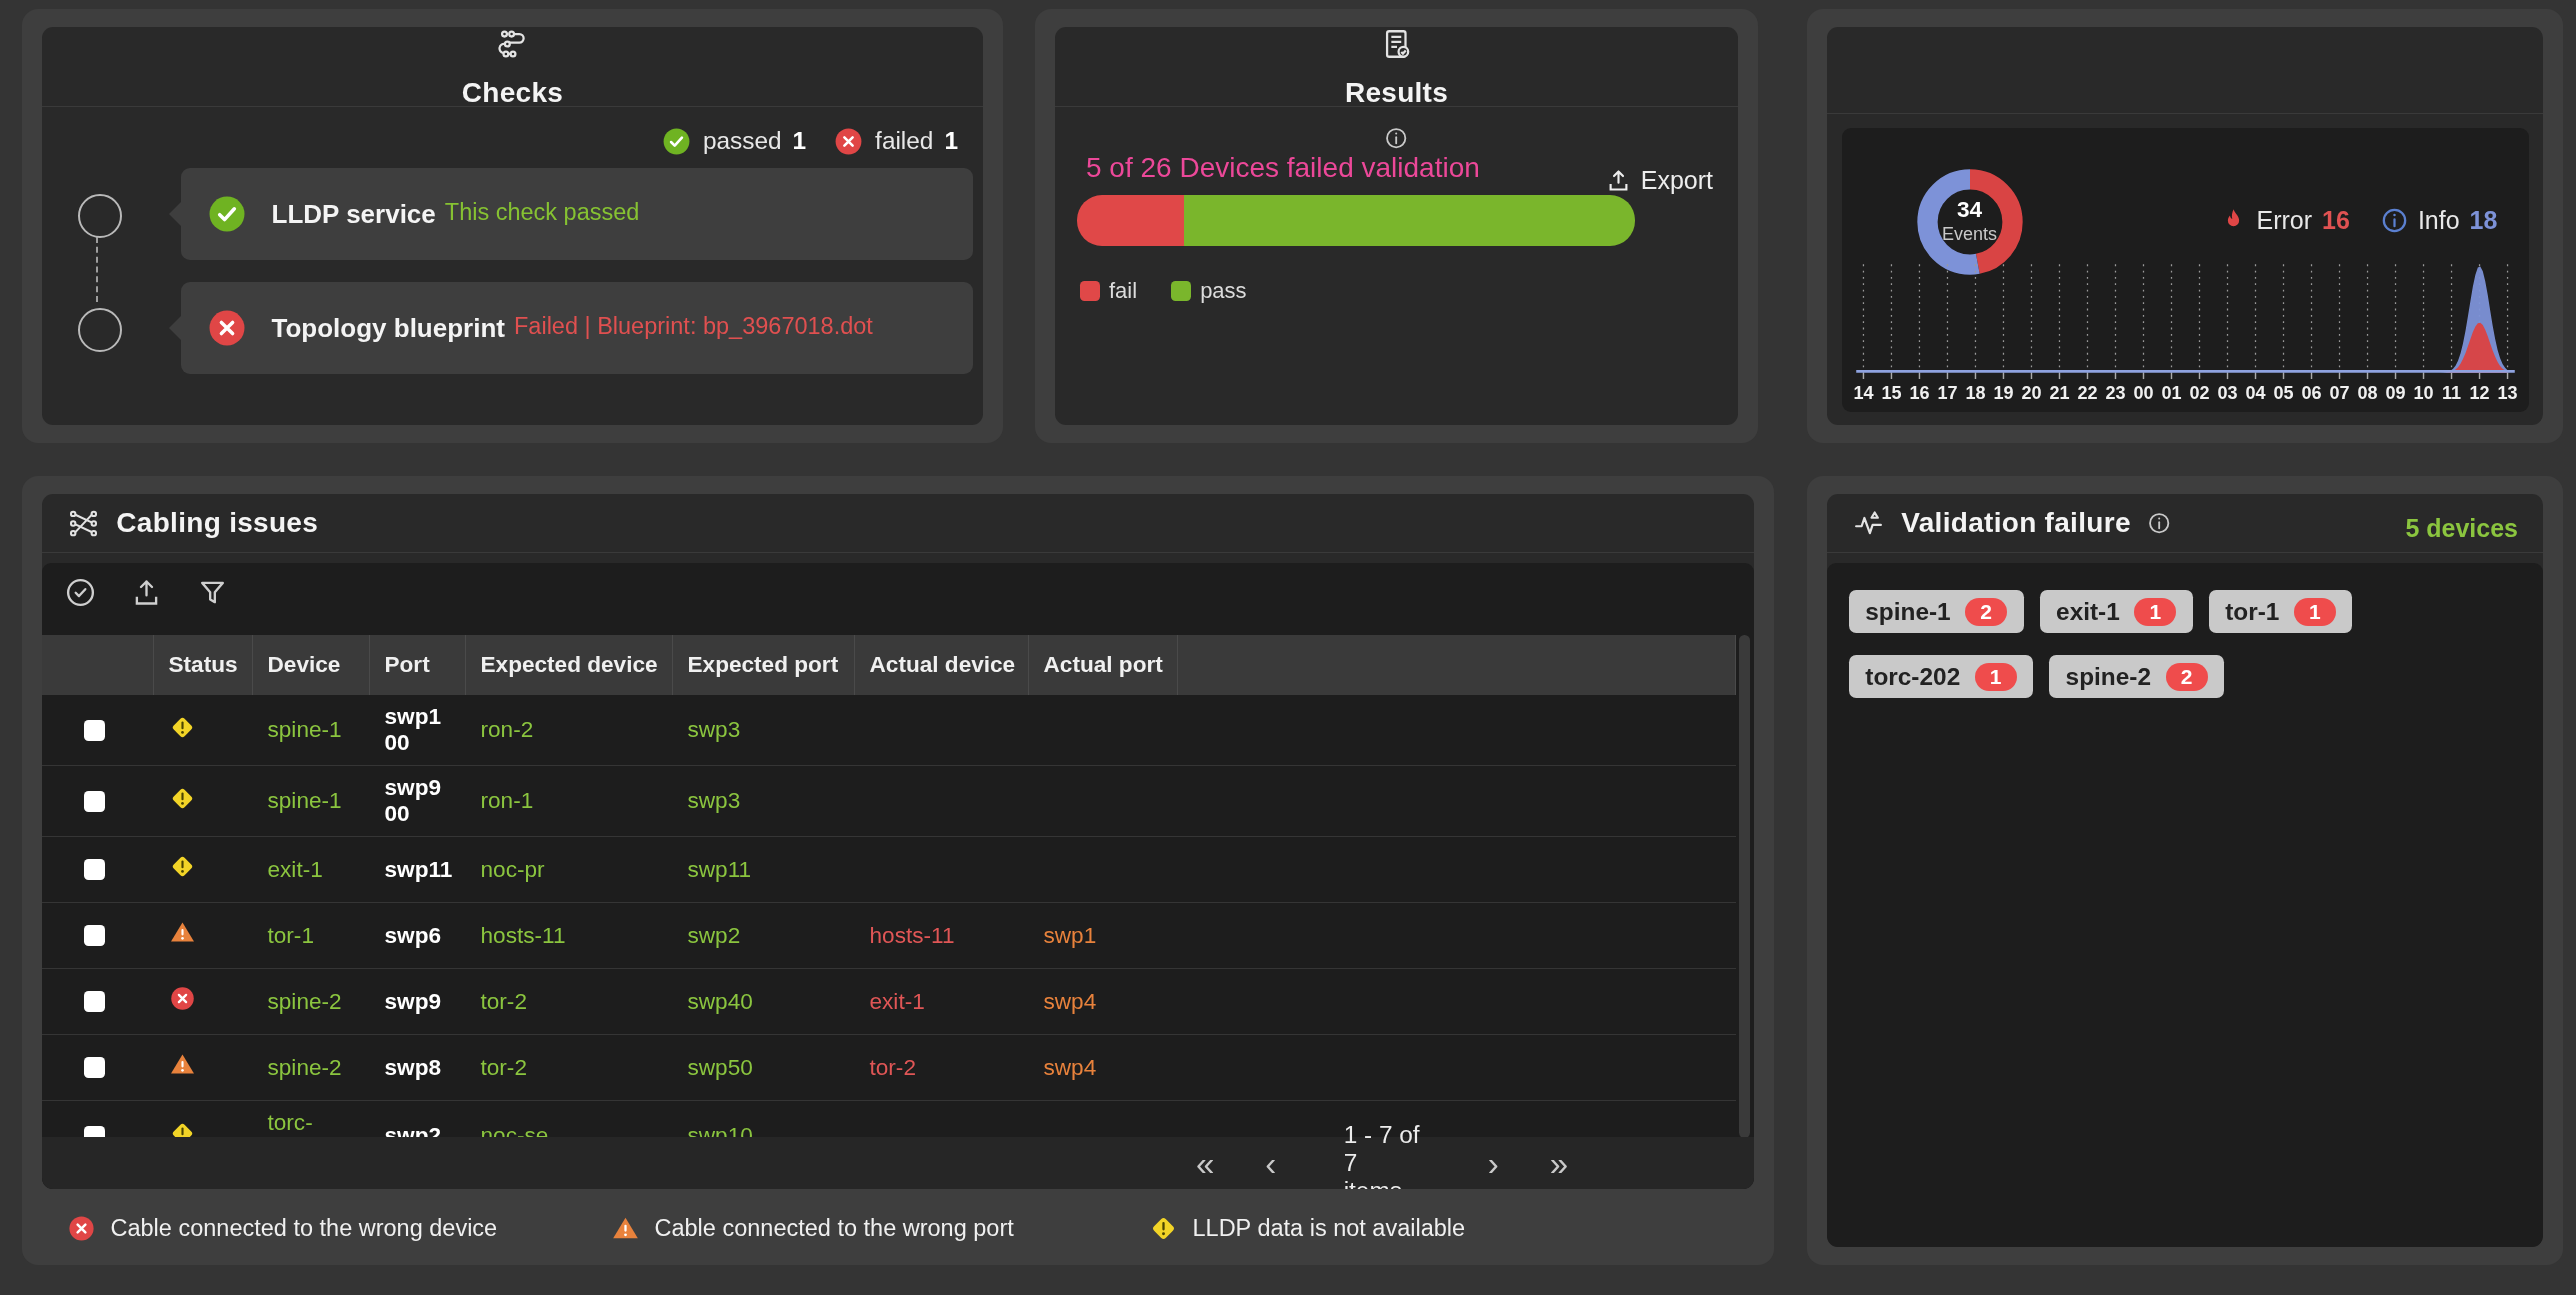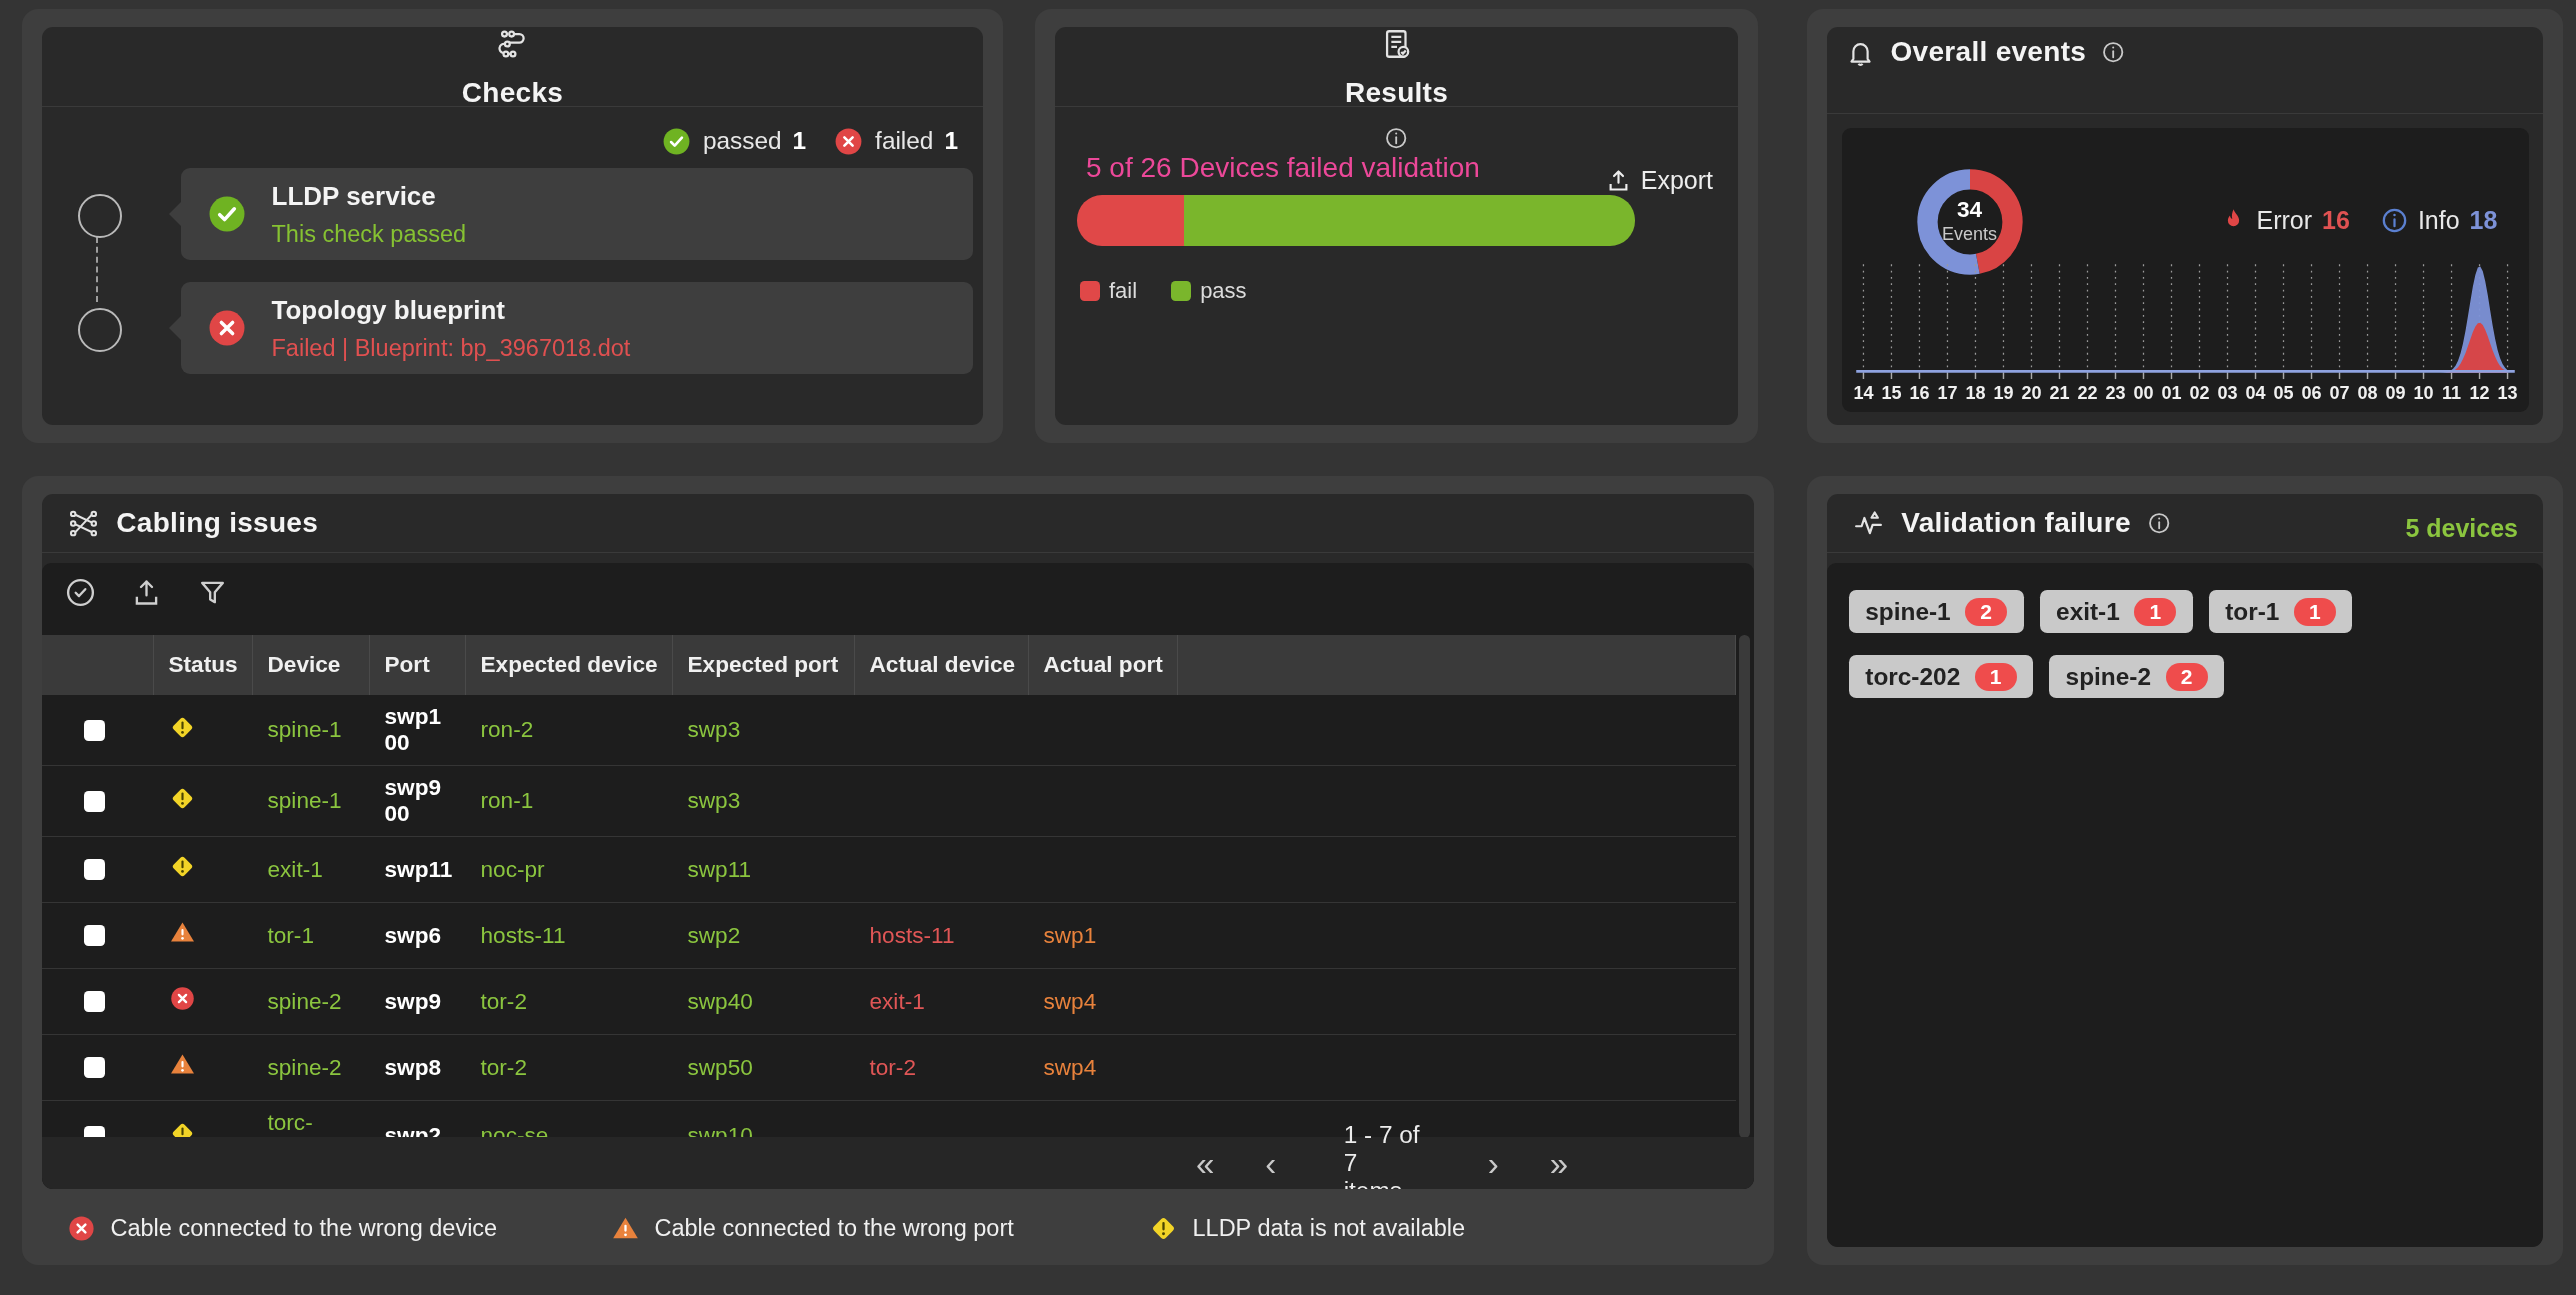--- a/index.html
+++ b/index.html
@@ -22,21 +22,21 @@
   .badges{margin-left:auto;display:flex;align-items:center;gap:27px;}
   .badge{display:flex;align-items:center;gap:11px;font-size:24.4px;color:#e8e8e8;}
   .badge b{color:#fff;}
   .tl-node{position:absolute;left:36px;width:40px;height:40px;border:2.7px solid #b9b9b9;border-radius:50%;}
   .tl-line{position:absolute;left:54px;top:210px;height:65px;border-left:2.7px dashed #9d9d9d;}
   .check-card{position:absolute;left:139px;width:792px;height:92px;background:#3e3e3e;border-radius:9px;
               display:flex;align-items:center;padding:0 25px;gap:23.5px;box-sizing:border-box;}
   .check-card::before{content:'';position:absolute;left:-11.7px;top:50%;transform:translateY(-50%);
               border-top:12.6px solid transparent;border-bottom:12.6px solid transparent;border-right:12.6px solid #3e3e3e;}
   .ck-ic{width:42px;height:42px;flex:0 0 42px;}
-  .ck-txt{display:flex;flex-direction:column;gap:9px;}
+  .ck-txt{display:flex;flex-direction:row;gap:9px;}
   .ck-title{font-size:26px;font-weight:700;color:#f4f4f4;}
   .ck-detail{font-size:23.5px;}
   .ck-detail.passed{color:#86c232;} .ck-detail.failed{color:#e05050;}
   
   .summary{position:absolute;left:31px;top:125px;font-size:28px;color:#ec4899;}
   .pbar{position:absolute;left:22px;top:168px;width:558px;height:51px;border-radius:25px;overflow:hidden;display:flex;}
   .pbar .seg{height:100%;}
   .plegend{position:absolute;left:25px;top:251px;display:flex;gap:34px;align-items:center;}
   .plegend .item{display:flex;align-items:center;gap:9px;font-size:22px;color:#dcdcdc;}
   .swatch{width:20px;height:20px;border-radius:4.5px;display:inline-block;}
@@ -209,36 +209,20 @@
           <span class="swatch" id="sw-pass" style="background: rgb(122, 182, 44);"></span>
           <span>pass</span>
         </span>
       </div>
     </div>
   </div>
 
   <div class="panel" id="panel-events" style="left:1807px;top:9px;width:756px;height:434px;">
     <div class="inner full">
       <div class="ev-hdr">
-        <div class="ev-row1">
-          <span class="ico i34">
-            <svg viewBox="0 0 24 24" fill="none" stroke="currentColor" stroke-width="1.7">
-                <path d="M6.5 17v-6a5.5 5.5 0 0 1 11 0v6l1.5 2h-14z" stroke-linejoin="round"></path>
-                <path d="M10.5 20.7a1.7 1.7 0 0 0 3 0"></path>
-              </svg>
-          </span>
-          <span class="hdr-title">Overall events</span>
-          <span class="ico i27">
-            <svg viewBox="0 0 24 24" fill="none" stroke="currentColor" stroke-width="1.8">
-                <circle cx="12" cy="12" r="9"></circle>
-                <path d="M12 11v6" stroke-linecap="round"></path>
-                <circle cx="12" cy="7.4" r="1" fill="currentColor" stroke="none"></circle>
-              </svg>
-          </span>
-        </div>
       </div>
       <div class="ev-card">
         <div class="donut-wrap">
           <svg viewBox="0 0 120 120" style="width:100%;height:100%;">
             <g transform="rotate(-90 60 60)">
               <circle id="donut-red" cx="60" cy="60" r="44" fill="none" stroke="#d94444" stroke-width="21" pathLength="100" stroke-dasharray="47.05882352941176 52.94117647058824"></circle>
               <circle id="donut-blue" cx="60" cy="60" r="44" fill="none" stroke="#7d92d8" stroke-width="21" pathLength="100" stroke-dasharray="52.94117647058824 47.05882352941176" stroke-dashoffset="-47.05882352941176"></circle>
             </g>
           </svg>
           <div class="donut-center">

